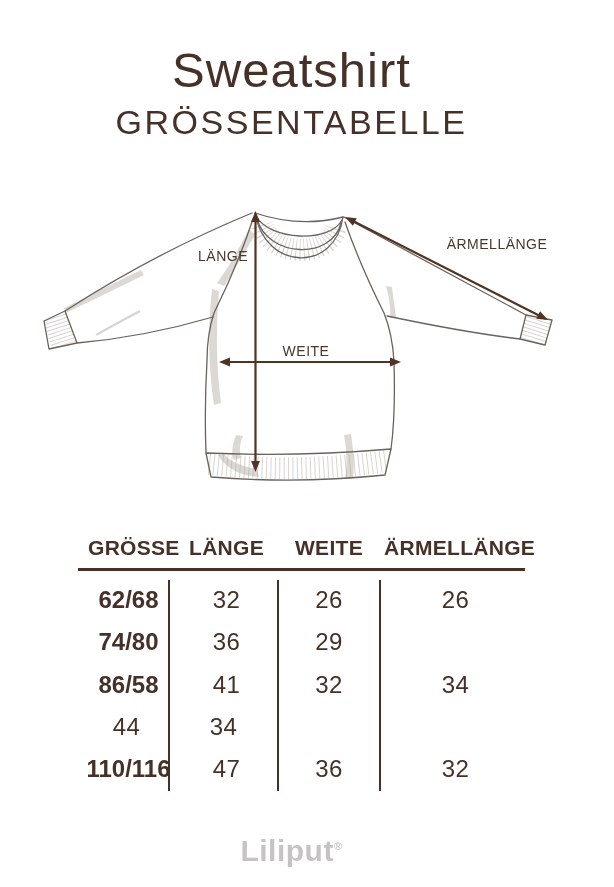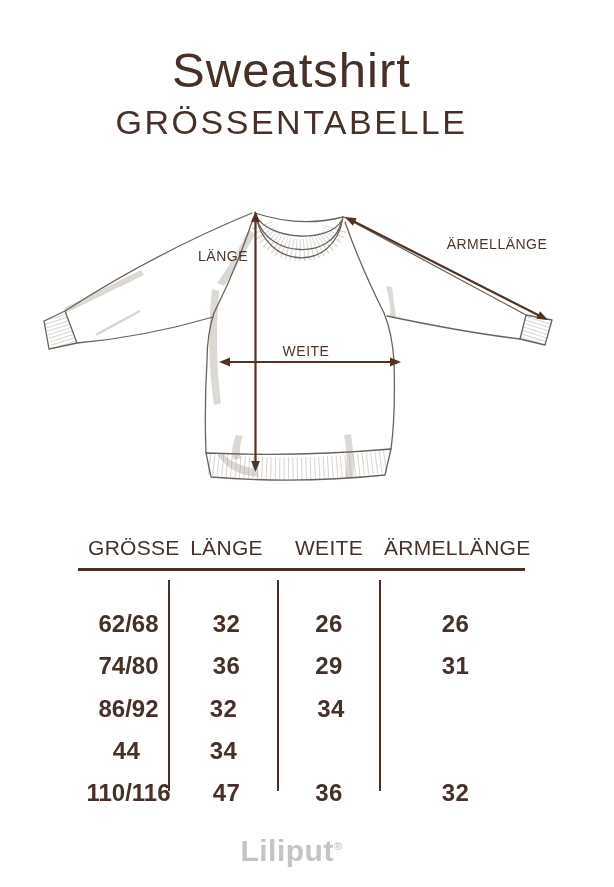--- a/index.html
+++ b/index.html
@@ -8,29 +8,29 @@
   .title{position:absolute;top:46px;left:0;width:100%;text-align:center;margin:0;
          font-size:49px;font-weight:400;letter-spacing:1px;line-height:1;color:#463129;}
   .subtitle{position:absolute;top:105px;left:0;width:100%;text-align:center;
             font-size:34px;font-weight:400;letter-spacing:2.5px;line-height:1;color:#463129;}
   .diagram{position:absolute;left:0;top:183px;}
   .diag-label{font-family:"Liberation Sans",sans-serif;font-size:14px;letter-spacing:.5px;
               fill:#4a372c;text-anchor:middle;}
   .size-table{position:absolute;left:78px;top:537px;width:449px;height:270px;}
   .thead{position:absolute;top:0;left:0;width:100%;display:grid;
          grid-template-columns:91px 109px 102px 147px;}
-  .th{text-align:center;font-weight:400;font-size:21px;line-height:22px;letter-spacing:.3px;}
+  .th{text-align:center;font-weight:700;font-size:21px;line-height:22px;letter-spacing:.3px;}
   .c1pad{padding-left:10px;}
   .c2pad{padding-left:6px;}
   .c4pad{padding-left:4px;}
   .rule{position:absolute;top:31px;left:0;width:447px;height:2.5px;background:#473026;}
-  .tbody{position:absolute;top:42px;left:0;width:100%;margin-top:24px;}
+  .tbody{position:absolute;top:42px;left:0;width:100%;}
   .tr{display:grid;grid-template-columns:91px 109px 102px 147px;height:42.3px;}
   .td{display:flex;align-items:center;justify-content:center;
-      font-size:24px;font-weight:700;letter-spacing:.5px;}
+      font-size:24px;font-weight:400;letter-spacing:.5px;}
   .td.size{font-weight:700;letter-spacing:0;}
   .vdiv{position:absolute;top:43px;width:2.2px;height:211px;background:#473026;}
   .d1{left:90px;} .d2{left:199px;} .d3{left:301px;}
   .logo{position:absolute;top:836px;left:0;width:100%;text-align:center;
         color:#c5c4c3;font-size:30px;font-weight:700;letter-spacing:.5px;line-height:1;}
   .logo sup{font-size:11px;vertical-align:super;}
 </style>
 </head>
 <body>
 
@@ -115,24 +115,24 @@
       <div class="tr">
         <div class="td size c1pad">62/68</div>
         <div class="td c2pad">32</div>
         <div class="td">26</div>
         <div class="td c4pad">26</div>
       </div>
       <div class="tr">
         <div class="td size c1pad">74/80</div>
         <div class="td c2pad">36</div>
         <div class="td">29</div>
-        <div class="td c4pad">31</div>
       </div>
       <div class="tr">
-        <div class="td size c1pad">86/92</div>
+        <div class="td size c1pad">86/58</div>
+        <div class="td c2pad">41</div>
         <div class="td">32</div>
         <div class="td c4pad">34</div>
       </div>
       <div class="tr">
         <div class="td c2pad">44</div>
         <div class="td">34</div>
       </div>
       <div class="tr">
         <div class="td size c1pad">110/116</div>
         <div class="td c2pad">47</div>

